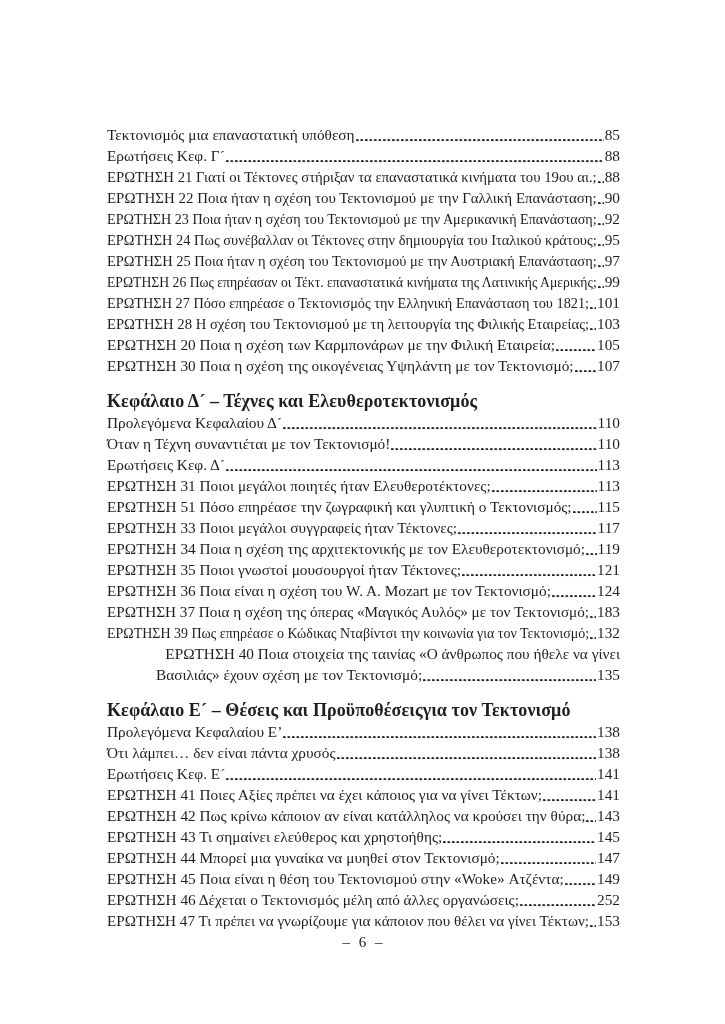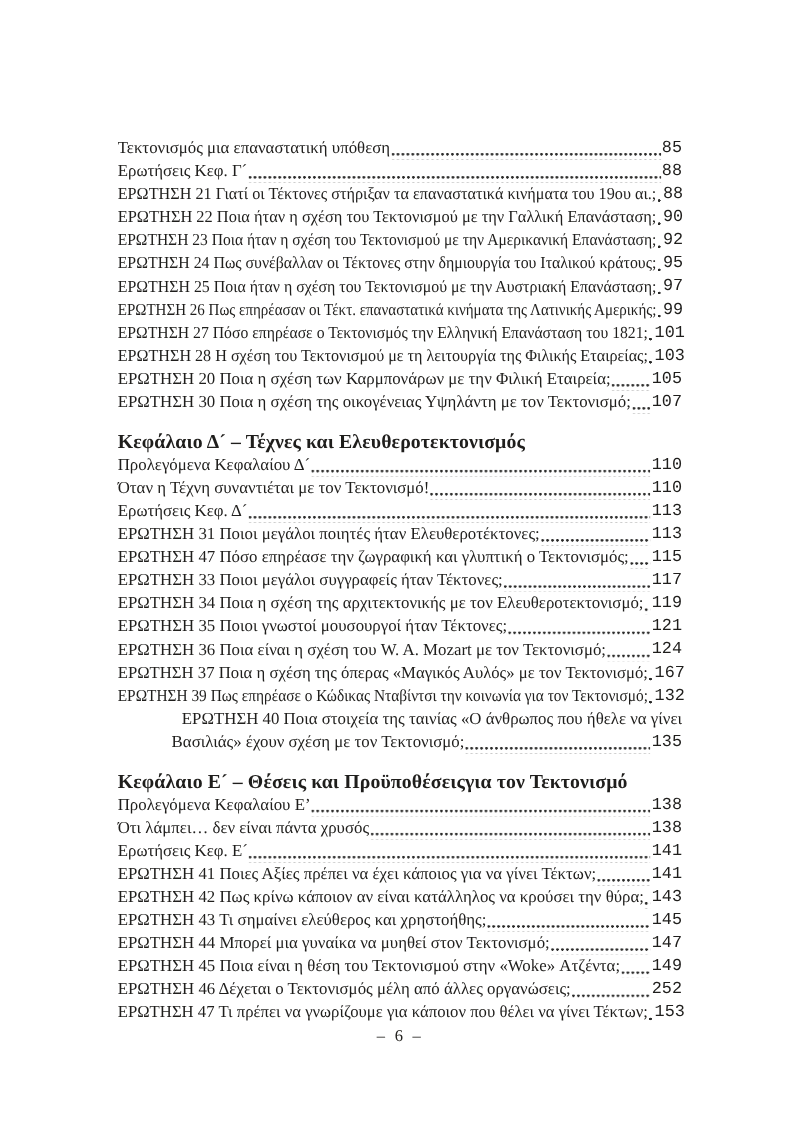--- a/index.html
+++ b/index.html
@@ -16,21 +16,21 @@
     display:flex;align-items:flex-end;
     font-size:15.3px;line-height:21px;
     white-space:nowrap;
   }
   .toc-text{white-space:nowrap;display:inline-block;}
   .dots{
     flex:1 1 4px;min-width:4px;height:6.5px;margin:0 1px;
     background:radial-gradient(circle at 1.3px 1.3px,#2a2a29 1.05px,transparent 1.45px) repeat-x;
     background-size:4.5px 6.5px;
   }
-  .pnum{white-space:nowrap;font-family:Liberation Mono, monospace;}
+  .pnum{white-space:nowrap;}
   .section-heading{
     font-weight:700;font-size:18px;line-height:21px;
     margin-top:15px;letter-spacing:.1px;
   }
   .toc-row.cont{padding-left:49px;}
   .toc-row.nolead{justify-content:flex-end;}
   .footer{
     position:absolute;left:0;top:934px;width:725px;
     text-align:center;font-size:15px;word-spacing:5px;color:#242320;
   }
@@ -118,21 +118,21 @@
           <span class="toc-text">Ερωτήσεις Κεφ. Δ´</span>
           <span class="dots"></span>
           <span class="pnum">113</span>
         </div>
         <div class="toc-row">
           <span class="toc-text">ΕΡΩΤΗΣΗ 31 Ποιοι μεγάλοι ποιητές ήταν Ελευθεροτέκτονες;</span>
           <span class="dots"></span>
           <span class="pnum">113</span>
         </div>
         <div class="toc-row">
-          <span class="toc-text">ΕΡΩΤΗΣΗ 47 Πόσο επηρέασε την ζωγραφική και γλυπτική ο Τεκτονισμός;</span>
+          <span class="toc-text">ΕΡΩΤΗΣΗ 51 Πόσο επηρέασε την ζωγραφική και γλυπτική ο Τεκτονισμός;</span>
           <span class="dots"></span>
           <span class="pnum">115</span>
         </div>
         <div class="toc-row">
           <span class="toc-text">ΕΡΩΤΗΣΗ 33 Ποιοι μεγάλοι συγγραφείς ήταν Τέκτονες;</span>
           <span class="dots"></span>
           <span class="pnum">117</span>
         </div>
         <div class="toc-row">
           <span class="toc-text">ΕΡΩΤΗΣΗ 34 Ποια η σχέση της αρχιτεκτονικής με τον Ελευθεροτεκτονισμό;</span>
@@ -145,21 +145,21 @@
           <span class="pnum">121</span>
         </div>
         <div class="toc-row">
           <span class="toc-text">ΕΡΩΤΗΣΗ 36 Ποια είναι η σχέση του W. A. Mozart με τον Τεκτονισμό;</span>
           <span class="dots"></span>
           <span class="pnum">124</span>
         </div>
         <div class="toc-row">
           <span class="toc-text" style="transform: scaleX(0.992696); transform-origin: left bottom; margin-right: -3.54688px;">ΕΡΩΤΗΣΗ 37 Ποια η σχέση της όπερας «Μαγικός Αυλός» με τον Τεκτονισμό;</span>
           <span class="dots"></span>
-          <span class="pnum">167</span>
+          <span class="pnum">183</span>
         </div>
         <div class="toc-row">
           <span class="toc-text" style="transform: scaleX(0.913238); transform-origin: left bottom; margin-right: -45.7969px;">ΕΡΩΤΗΣΗ 39 Πως επηρέασε ο Κώδικας Νταβίντσι την κοινωνία για τον Τεκτονισμό;</span>
           <span class="dots"></span>
           <span class="pnum">132</span>
         </div>
         <div class="toc-row nolead">
           <span class="toc-text">ΕΡΩΤΗΣΗ 40 Ποια στοιχεία της ταινίας «Ο άνθρωπος που ήθελε να γίνει</span>
         </div>
         <div class="toc-row cont">

